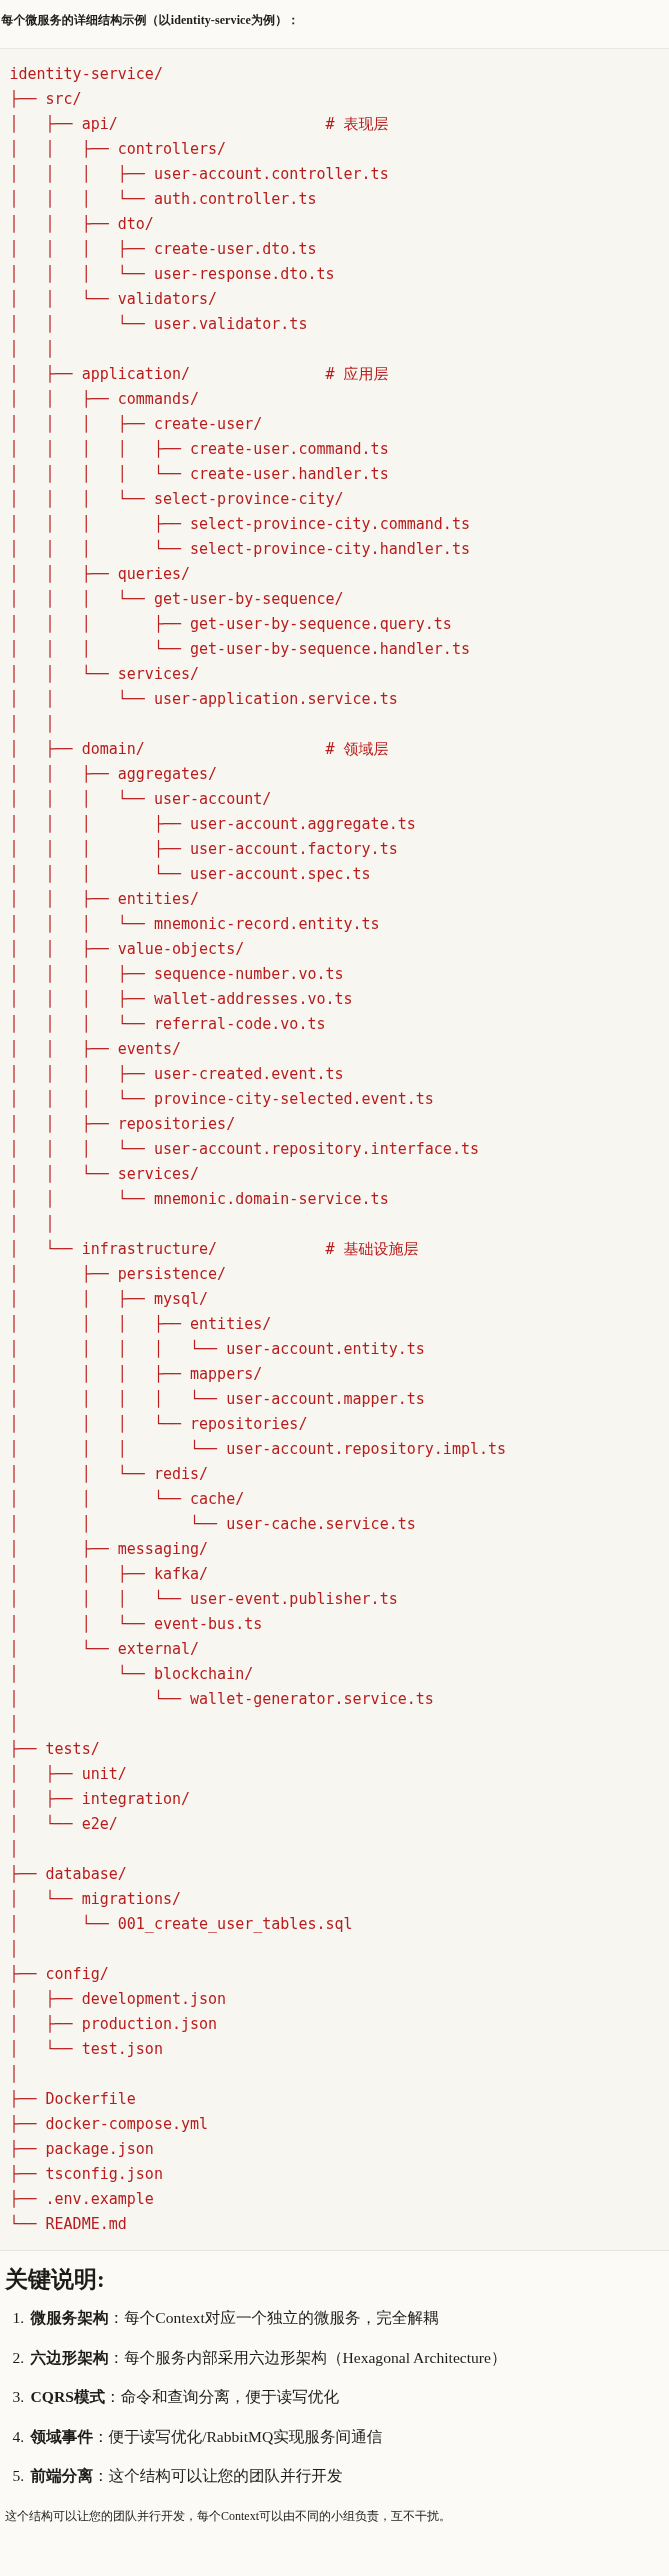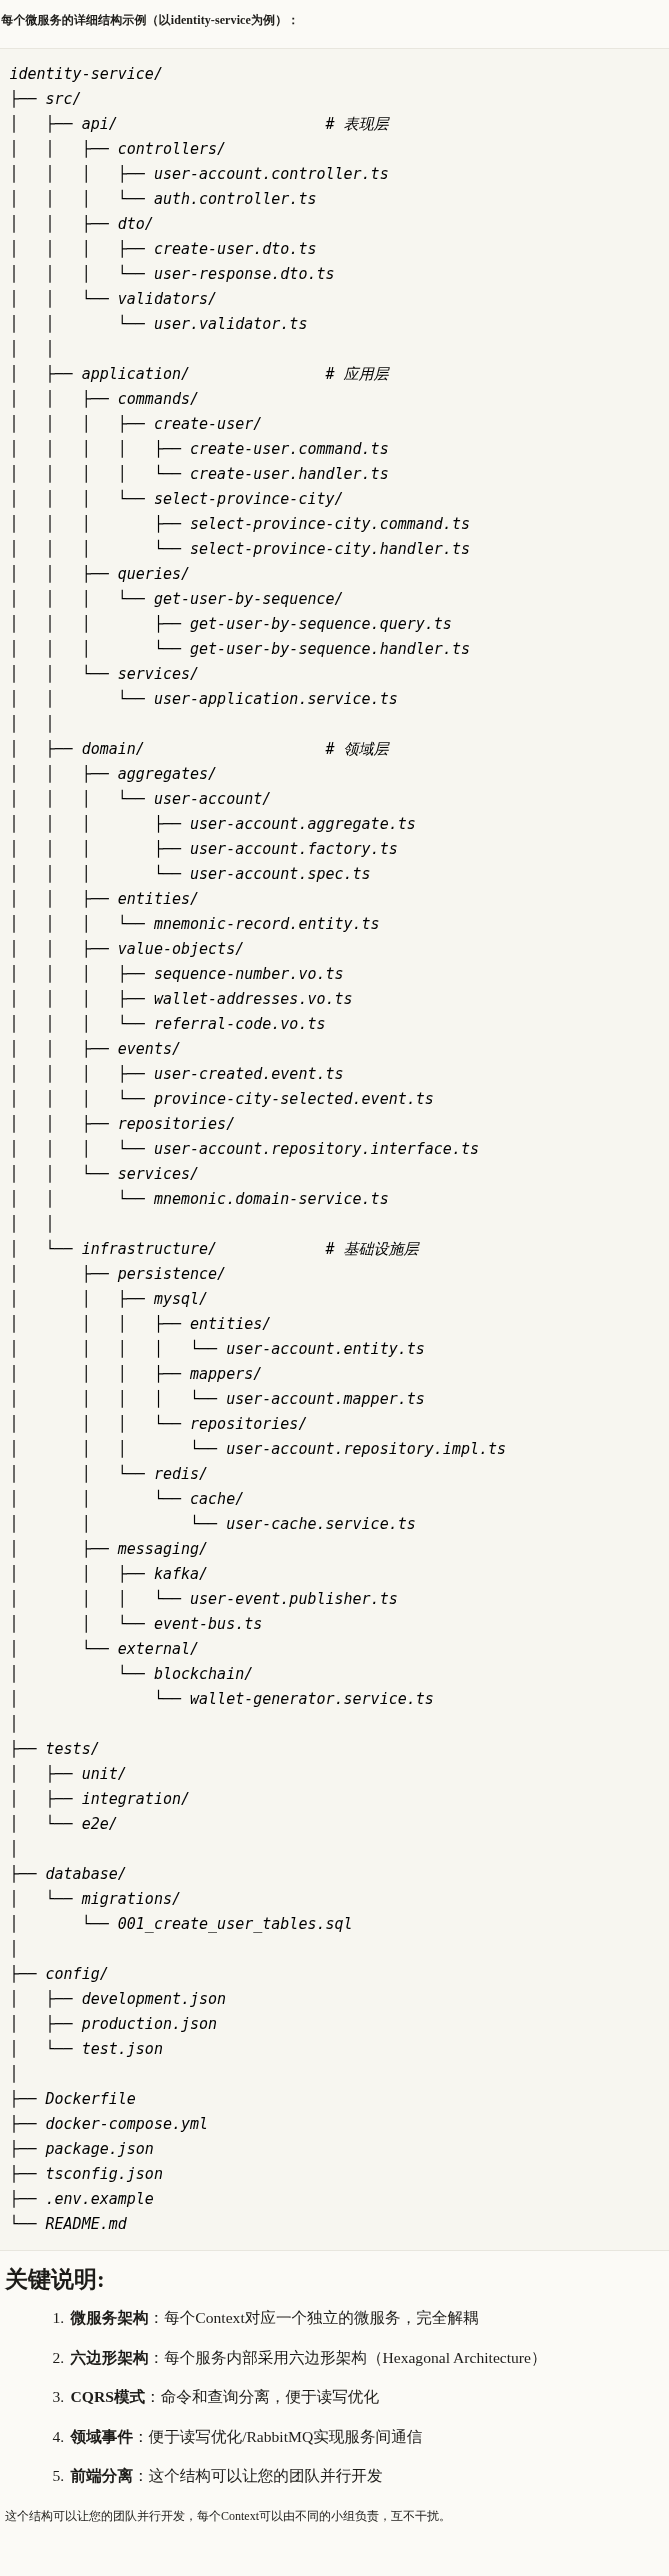--- a/index.html
+++ b/index.html
@@ -54,21 +54,20 @@
   .notes-list {
     list-style: none;
     margin: 0;
     padding: 0 0 0 7.5px;
   }
   .notes-list li {
     font-size: 15.6px;
     line-height: 22px;
     margin-bottom: 17.5px;
     white-space: nowrap;
-    margin-left: 40px;
   }
   .notes-list li .num {
     margin-right: 2.5px;
   }
   .notes-list li strong {
     font-weight: 700;
   }
   .notes-footer {
     margin: 6.3px 0 0 0;
     font-size: 12px;
@@ -77,21 +76,21 @@
   }
 </style>
 </head>
 <body style="background: rgb(251, 250, 246); color: rgb(29, 28, 25);">
 
 <div class="page">
 
   <h1 class="page-title">每个微服务的详细结构示例（以identity-service为例）：</h1>
 
   <div class="code-block" style="background: rgb(247, 246, 240); border-top-color: rgb(232, 230, 222); border-bottom-color: rgb(232, 230, 222);">
-    <pre style="color: #000000; font-style: italic;">identity-service/
+    <pre style="color: #b91c1c;">identity-service/
 ├── src/
 │   ├── api/                       # 表现层
 │   │   ├── controllers/
 │   │   │   ├── user-account.controller.ts
 │   │   │   └── auth.controller.ts
 │   │   ├── dto/
 │   │   │   ├── create-user.dto.ts
 │   │   │   └── user-response.dto.ts
 │   │   └── validators/
 │   │       └── user.validator.ts

